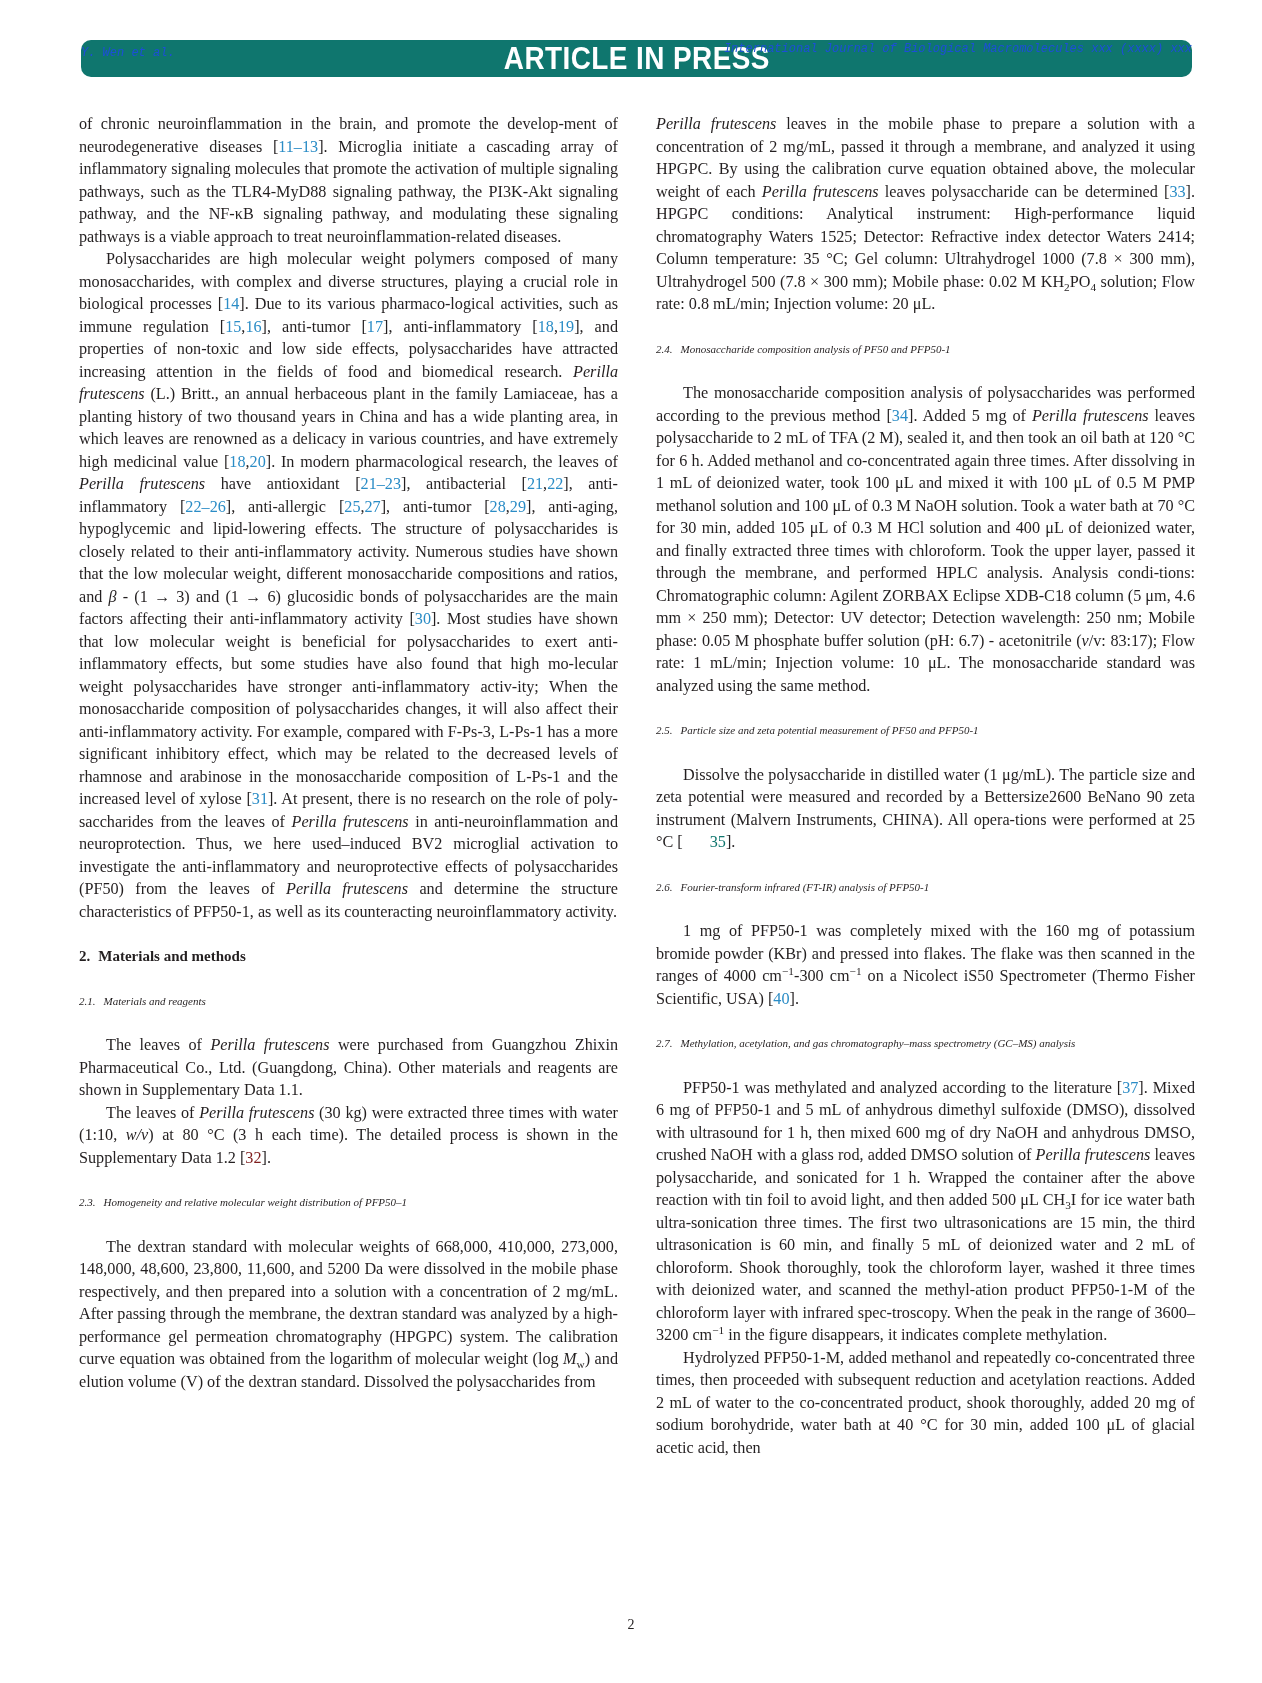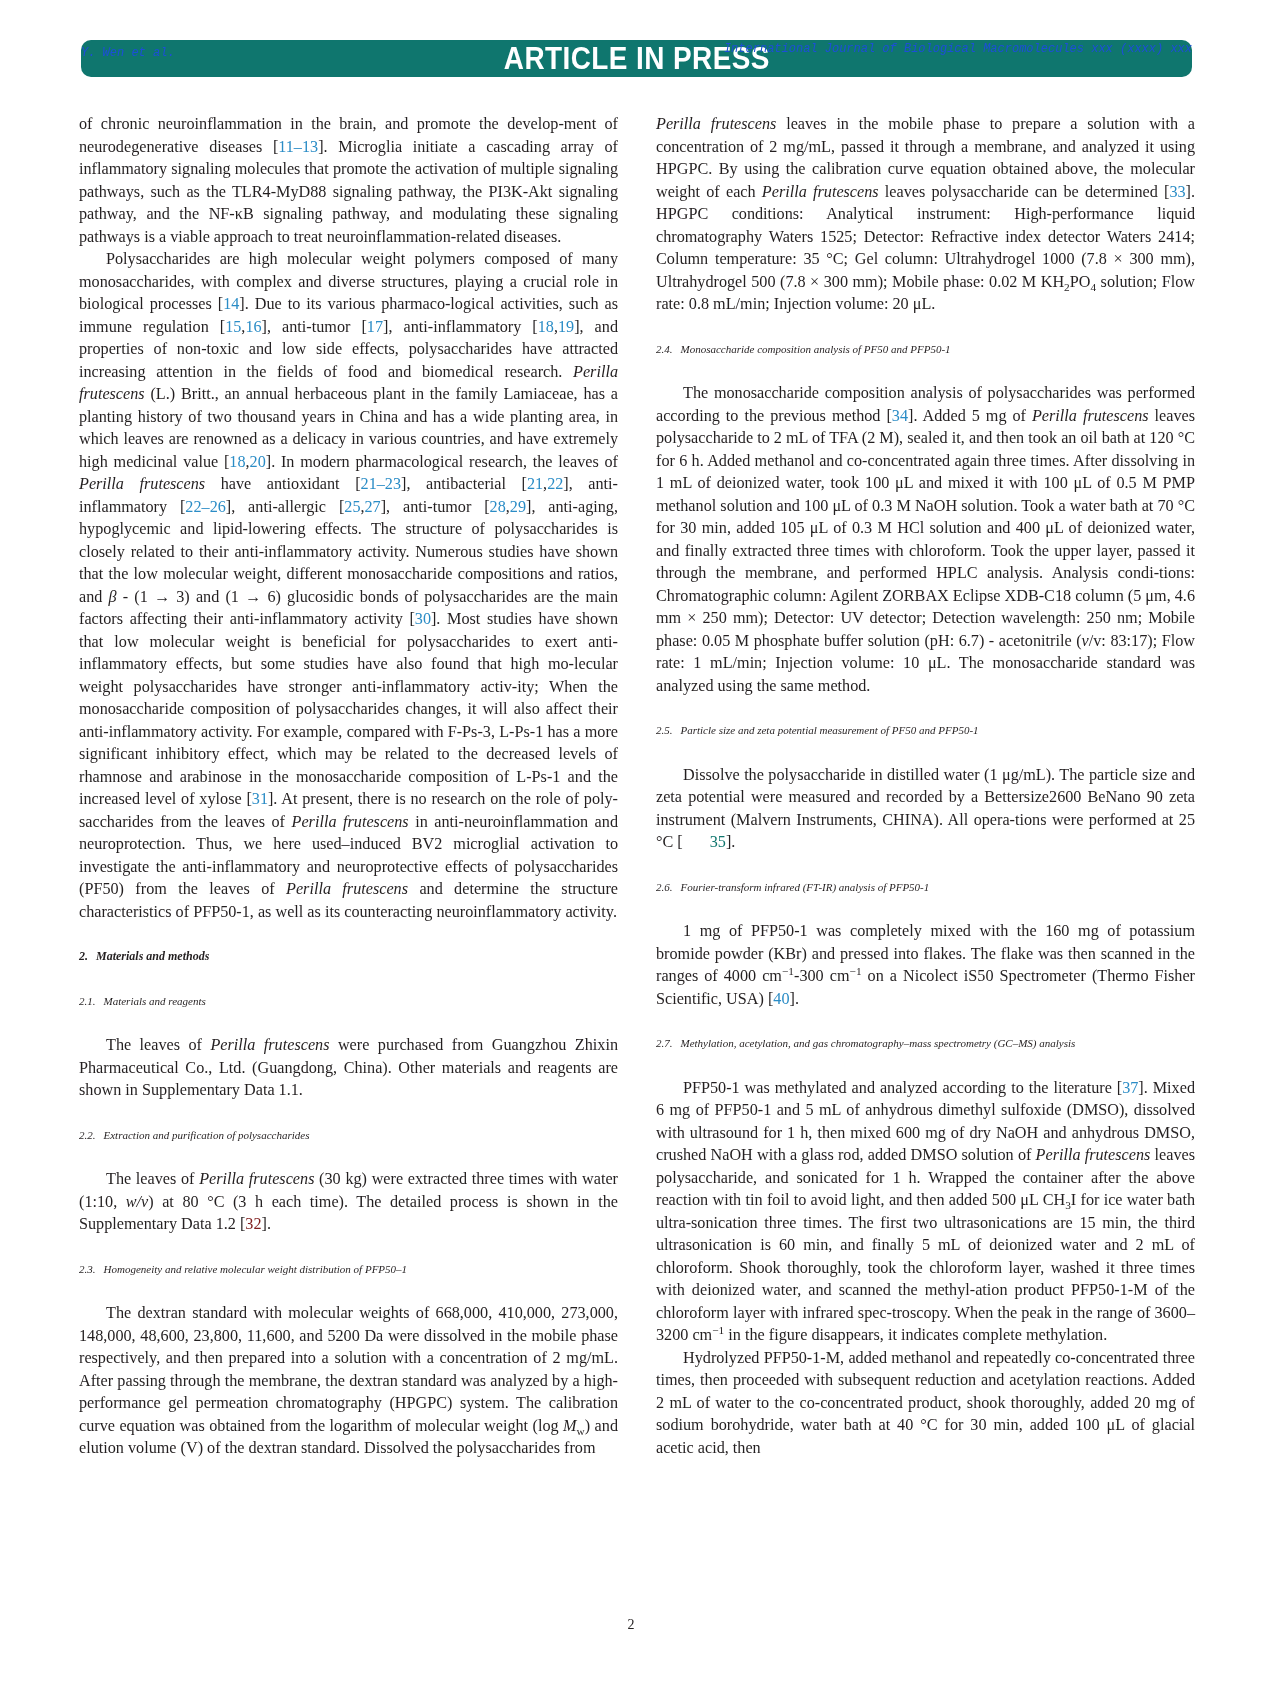--- a/index.html
+++ b/index.html
@@ -12,21 +12,21 @@
   .running { position: absolute; top: 44px; font-style: italic; font-size: 12px; color: #1d4ed8; font-family: Liberation Mono, monospace; }
   .running.left { left: 81px; top: 46px; }
   .running.right { right: 70px; top: 42px; }
   .col { position: absolute; top: 113px; width: 539px; font-size: 16.2px; line-height: 22.5px; }
   .col.left { left: 79px; }
   .col.right { left: 656px; }
   p { margin: 0; text-align: justify; hyphens: manual; }
   p.indent { text-indent: 27px; }
   .cite { color: #2a8cc6; font-family: Liberation Serif, serif; }
   em { font-style: italic; }
-  h2 { font-size: 12px; font-weight: bold; margin: 22px 0 22px 0; line-height: 22.5px; font-style: italic; }
+  h2 { font-size: 15px; font-weight: bold; margin: 22px 0 22px 0; line-height: 22.5px; }
   h3 { font-size: 11px; font-weight: normal; font-style: italic; margin: 22px 0 22px 0; line-height: 22.5px; }
   h3.first { margin-top: 22px; }
   .num { display: inline-block; margin-right: 8px; }
   .pagenum { position: absolute; top: 1617px; left: 0; width: 1262px; text-align: center; font-size: 14px; }
   sub, sup { font-size: 70%; line-height: 0; }
 </style>
 </head>
 <body>
 
 <div class="banner">
@@ -38,21 +38,20 @@
 <div class="col left">
   <p><span>of chronic neuroinflammation in the brain, and promote the develop-ment of neurodegenerative diseases [</span><a class="cite" style="color: rgb(42, 140, 198);">11–13</a><span>]. Microglia initiate a cascading array of inflammatory signaling molecules that promote the activation of multiple signaling pathways, such as the TLR4-MyD88 signaling pathway, the PI3K-Akt signaling pathway, and the NF-κB signaling pathway, and modulating these signaling pathways is a viable approach to treat neuroinflammation-related diseases.</span></p>
 
   <p class="indent"><span>Polysaccharides are high molecular weight polymers composed of many monosaccharides, with complex and diverse structures, playing a crucial role in biological processes [</span><a class="cite" style="color: rgb(42, 140, 198);">14</a><span>]. Due to its various pharmaco-logical activities, such as immune regulation [</span><a class="cite" style="color: rgb(42, 140, 198);">15</a>,<a class="cite" style="color: rgb(42, 140, 198);">16</a><span>], anti-tumor [</span><a class="cite" style="color: rgb(42, 140, 198);">17</a><span>], anti-inflammatory [</span><a class="cite" style="color: rgb(42, 140, 198);">18</a>,<a class="cite" style="color: rgb(42, 140, 198);">19</a><span>], and properties of non-toxic and low side effects, polysaccharides have attracted increasing attention in the fields of food and biomedical research. </span><em>Perilla frutescens</em><span> (L.) Britt., an annual herbaceous plant in the family Lamiaceae, has a planting history of two thousand years in China and has a wide planting area, in which leaves are renowned as a delicacy in various countries, and have extremely high medicinal value [</span><a class="cite" style="color: rgb(42, 140, 198);">18</a>,<a class="cite" style="color: rgb(42, 140, 198);">20</a><span>]. In modern pharmacological research, the leaves of </span><em>Perilla frutescens</em><span> have antioxidant [</span><a class="cite" style="color: rgb(42, 140, 198);">21–23</a><span>], antibacterial [</span><a class="cite" style="color: rgb(42, 140, 198);">21</a>,<a class="cite" style="color: rgb(42, 140, 198);">22</a><span>], anti-inflammatory [</span><a class="cite" style="color: rgb(42, 140, 198);">22–26</a><span>], anti-allergic [</span><a class="cite" style="color: rgb(42, 140, 198);">25</a>,<a class="cite" style="color: rgb(42, 140, 198);">27</a><span>], anti-tumor [</span><a class="cite" style="color: rgb(42, 140, 198);">28</a>,<a class="cite" style="color: rgb(42, 140, 198);">29</a><span>], anti-aging, hypoglycemic and lipid-lowering effects. The structure of polysaccharides is closely related to their anti-inflammatory activity. Numerous studies have shown that the low molecular weight, different monosaccharide compositions and ratios, and </span><em>β</em><span> - (1 → 3) and (1 → 6) glucosidic bonds of polysaccharides are the main factors affecting their anti-inflammatory activity [</span><a class="cite" style="color: rgb(42, 140, 198);">30</a><span>]. Most studies have shown that low molecular weight is beneficial for polysaccharides to exert anti-inflammatory effects, but some studies have also found that high mo-lecular weight polysaccharides have stronger anti-inflammatory activ-ity; When the monosaccharide composition of polysaccharides changes, it will also affect their anti-inflammatory activity. For example, compared with F-Ps-3, L-Ps-1 has a more significant inhibitory effect, which may be related to the decreased levels of rhamnose and arabinose in the monosaccharide composition of L-Ps-1 and the increased level of xylose [</span><a class="cite" style="color: rgb(42, 140, 198);">31</a><span>]. At present, there is no research on the role of poly-saccharides from the leaves of </span><em>Perilla frutescens</em><span> in anti-neuroinflammation and neuroprotection. Thus, we here used–induced BV2 microglial activation to investigate the anti-inflammatory and neuroprotective effects of polysaccharides (PF50) from the leaves of </span><em>Perilla frutescens</em><span> and determine the structure characteristics of PFP50-1, as well as its counteracting neuroinflammatory activity.</span></p>
 
   <h2><span class="num">2.</span><span>Materials and methods</span></h2>
 
   <h3><span class="num">2.1.</span><span>Materials and reagents</span></h3>
   <p class="indent"><span>The leaves of </span><em>Perilla frutescens</em><span> were purchased from Guangzhou Zhixin Pharmaceutical Co., Ltd. (Guangdong, China). Other materials and reagents are shown in Supplementary Data 1.1.</span></p>
 
-  <h3><span class="num">2.2.</span><span>Extraction and purification of polysaccharides</span></h3>
   <p class="indent"><span>The leaves of </span><em>Perilla frutescens</em><span> (30 kg) were extracted three times with water (1:10, </span><em>w/v</em><span>) at 80 °C (3 h each time). The detailed process is shown in the Supplementary Data 1.2 [</span><a class="cite" style="color: #7f1d1d;">32</a><span>].</span></p>
 
   <h3><span class="num">2.3.</span><span>Homogeneity and relative molecular weight distribution of PFP50–1</span></h3>
   <p class="indent"><span>The dextran standard with molecular weights of 668,000, 410,000, 273,000, 148,000, 48,600, 23,800, 11,600, and 5200 Da were dissolved in the mobile phase respectively, and then prepared into a solution with a concentration of 2 mg/mL. After passing through the membrane, the dextran standard was analyzed by a high-performance gel permeation chromatography (HPGPC) system. The calibration curve equation was obtained from the logarithm of molecular weight (log </span><em>M</em><sub>w</sub><span>) and elution volume (V) of the dextran standard. Dissolved the polysaccharides from</span></p>
 </div>
 
 <div class="col right">
   <p><em>Perilla frutescens</em><span> leaves in the mobile phase to prepare a solution with a concentration of 2 mg/mL, passed it through a membrane, and analyzed it using HPGPC. By using the calibration curve equation obtained above, the molecular weight of each </span><em>Perilla frutescens</em><span> leaves polysaccharide can be determined [</span><a class="cite" style="color: rgb(42, 140, 198);">33</a><span>]. HPGPC conditions: Analytical instrument: High-performance liquid chromatography Waters 1525; Detector: Refractive index detector Waters 2414; Column temperature: 35 °C; Gel column: Ultrahydrogel 1000 (7.8 × 300 mm), Ultrahydrogel 500 (7.8 × 300 mm); Mobile phase: 0.02 M KH</span><sub>2</sub><span>PO</span><sub>4</sub><span> solution; Flow rate: 0.8 mL/min; Injection volume: 20 μL.</span></p>
 
   <h3 class="first"><span class="num">2.4.</span><span>Monosaccharide composition analysis of PF50 and PFP50-1</span></h3>

